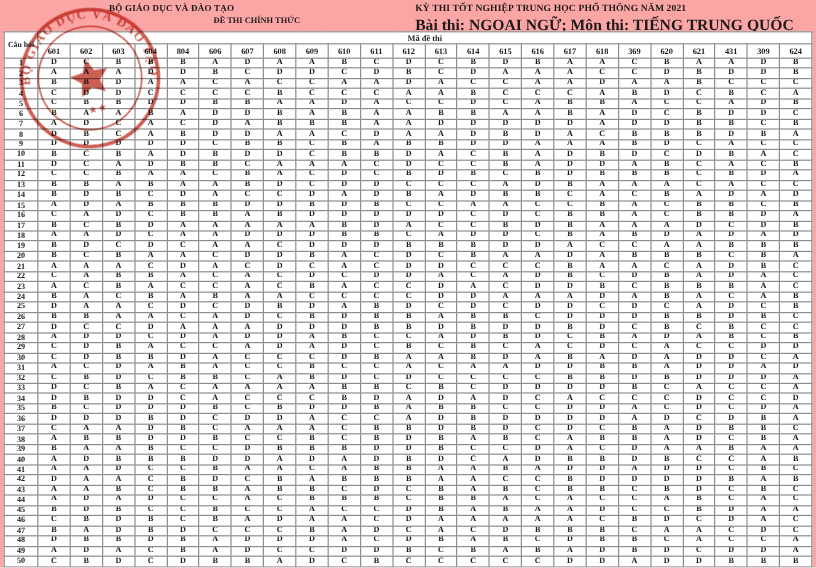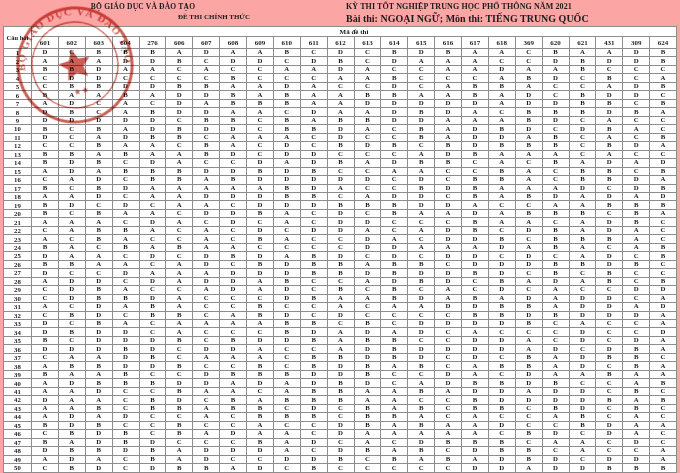--- a/index.html
+++ b/index.html
@@ -3,21 +3,21 @@
 <meta charset="utf-8">
 <style>
   html,body{margin:0;padding:0;background:#e8e8e8;}
   .page{position:relative;width:680px;height:473px;background:#fca5a5;overflow:hidden;
         font-family:"Liberation Serif",serif;color:#1b1b1b;}
   .hdr-left{position:absolute;top:3px;left:36px;width:214px;text-align:center;line-height:1.15;}
   .hdr-left .l1{font-size:7.5px;font-weight:bold;letter-spacing:.2px;}
   .hdr-left .l2{font-size:7px;font-weight:bold;margin-top:1px;text-align:right;}
   .hdr-right{position:absolute;top:2px;left:346px;width:334px;text-align:left;line-height:1.2;}
   .hdr-right .l1{font-size:8px;font-weight:bold;letter-spacing:.1px;}
-  .hdr-right .l2{font-size:10px;font-weight:bold;margin-top:1px;}
+  .hdr-right .l2{font-size:13px;font-weight:bold;margin-top:1px;}
   table.answers{position:absolute;left:3px;top:26px;width:674px;height:447px;
         border-collapse:collapse;table-layout:fixed;background:#fff;}
   table.answers th,table.answers td{border:1px solid #8d8d8d;padding:0;text-align:center;
         vertical-align:middle;font-weight:bold;color:#1c1c1c;overflow:hidden;}
   th.corner{font-size:6.5px;width:27px;}
   th.span-label{font-size:7px;height:9px;}
   th.code{font-size:7px;height:11px;margin-top:28px;}
   td.qnum{font-size:6.8px;}
   td.ans{font-size:6.8px;line-height:1;}
   tbody tr{height:8px;}
@@ -43,21 +43,21 @@
     <thead>
       <tr>
         <th class="corner" rowspan="2">Câu hỏi</th>
         <th class="span-label" colspan="24">Mã đề thi</th>
       </tr>
       <tr id="code-row">
           <th class="code">601</th>
           <th class="code">602</th>
           <th class="code">603</th>
           <th class="code">604</th>
-          <th class="code">276</th>
+          <th class="code">804</th>
           <th class="code">606</th>
           <th class="code">607</th>
           <th class="code">608</th>
           <th class="code">609</th>
           <th class="code">610</th>
           <th class="code">611</th>
           <th class="code">612</th>
           <th class="code">613</th>
           <th class="code">614</th>
           <th class="code">615</th>

